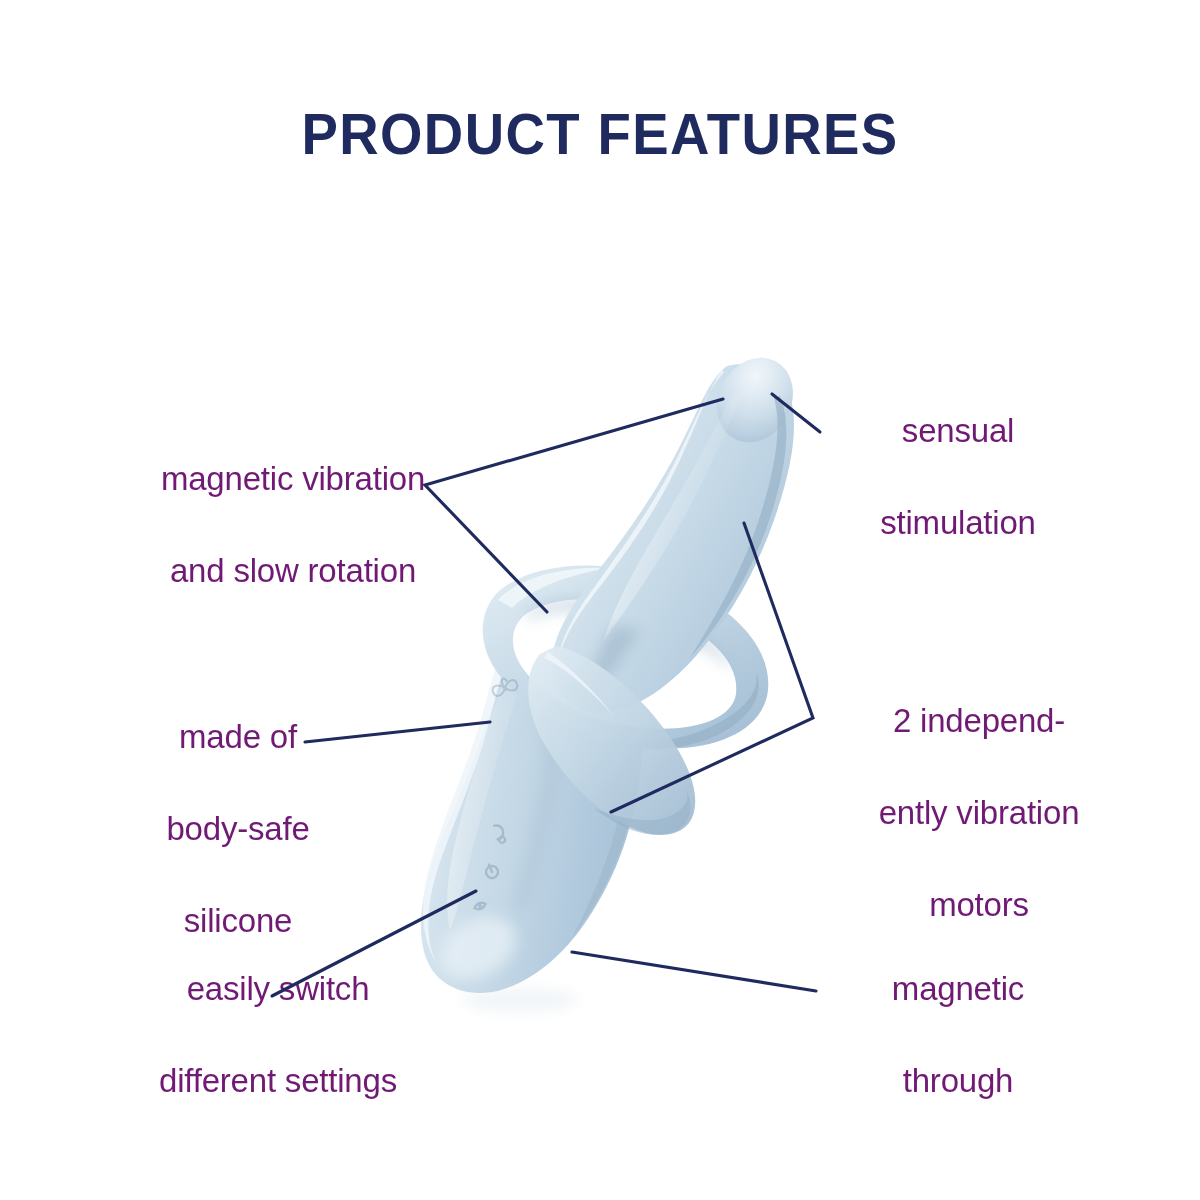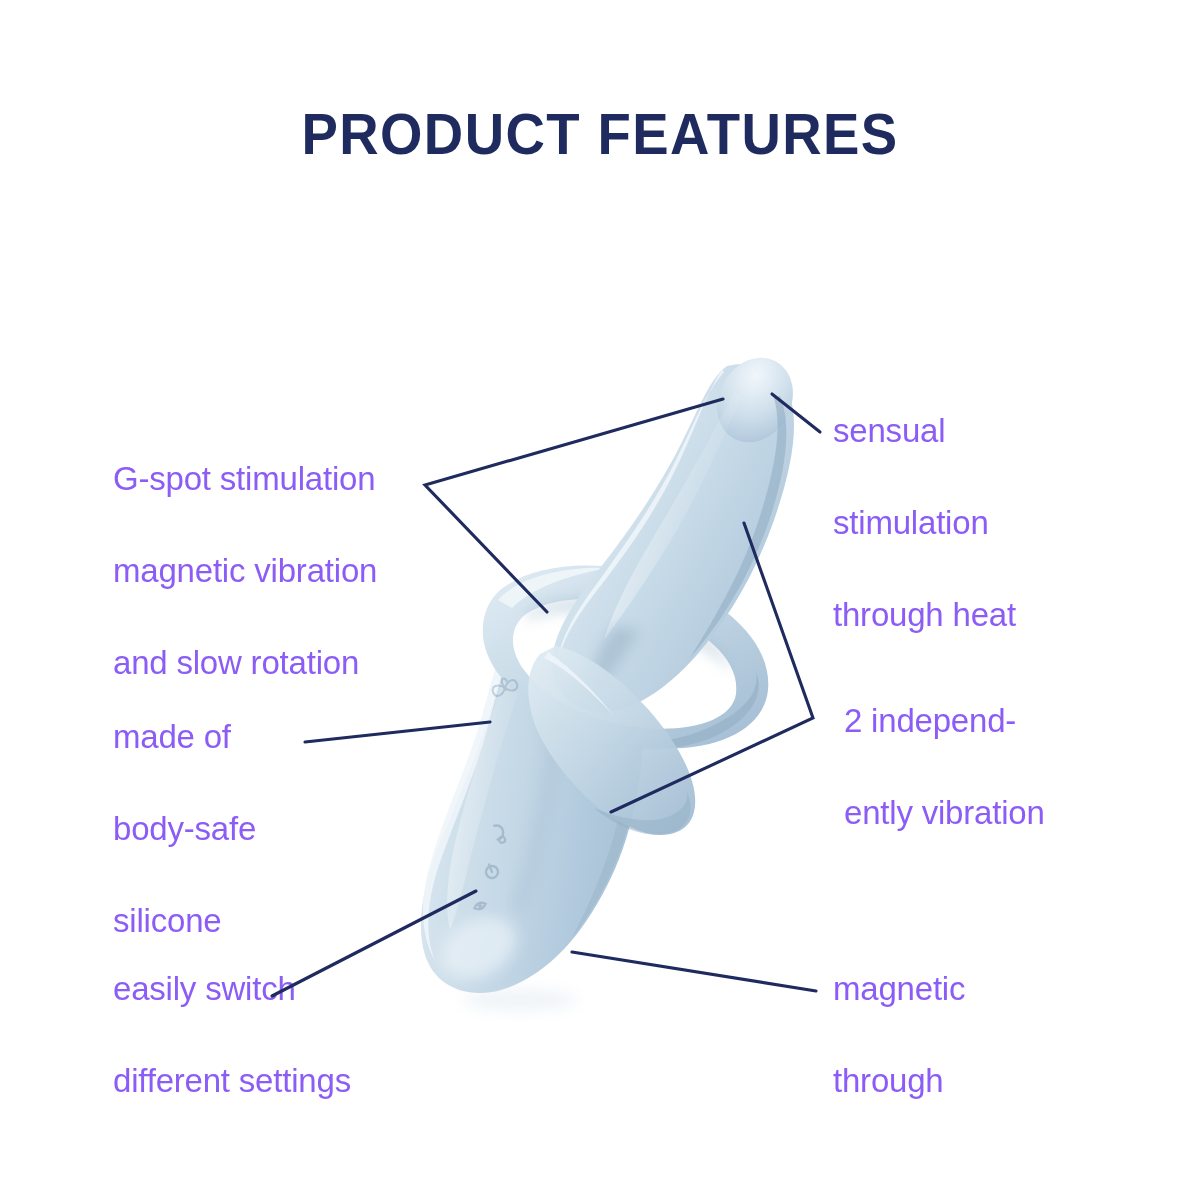--- a/index.html
+++ b/index.html
@@ -28,27 +28,28 @@
     font-weight: bold;
     letter-spacing: 1.5px;
     color: #1f2a5e;
     line-height: 1;
     transform: scaleX(0.94);
   }
 
   
   .callout {
     position: absolute;
-    color: #8b5cf6;
+    color: #701a75;
     font-family: "Liberation Sans", sans-serif;
     font-size: 33px;
     line-height: 46px;
     font-weight: 500;
     white-space: pre-line;
     letter-spacing: -0.2px;
+    text-align: center;
   }
   .callout .line { display: block; }
 
   #label-gspot      { left: 113px; top: 410px;  width: 360px; }
   #label-sensual    { left: 833px; top: 362px;  width: 250px; }
   #label-bodysafe   { left: 113px; top: 668px;  width: 250px; }
   #label-motors     { left: 844px; top: 652px;  width: 270px; }
   #label-switch     { left: 113px; top: 920px;  width: 330px; }
   #label-magnetic   { left: 833px; top: 920px;  width: 250px; }
 
@@ -272,40 +273,39 @@
 
       <polyline points="744,523 813,718 611,812"></polyline>
 
       <polyline points="476,891 272,996"></polyline>
 
       <polyline points="572,952 816,991"></polyline>
     </g>
   </svg>
 
   <div class="callout" id="label-gspot">
-    <span class="line">G-spot stimulation</span>
     <span class="line">magnetic vibration</span>
     <span class="line">and slow rotation</span>
   </div>
 
   <div class="callout" id="label-sensual">
     <span class="line">sensual</span>
     <span class="line">stimulation</span>
-    <span class="line">through heat</span>
   </div>
 
   <div class="callout" id="label-bodysafe">
     <span class="line">made of</span>
     <span class="line">body-safe</span>
     <span class="line">silicone</span>
   </div>
 
   <div class="callout" id="label-motors">
     <span class="line">2 independ-</span>
     <span class="line">ently vibration</span>
+    <span class="line">motors</span>
   </div>
 
   <div class="callout" id="label-switch">
     <span class="line">easily switch</span>
     <span class="line">different settings</span>
   </div>
 
   <div class="callout" id="label-magnetic">
     <span class="line">magnetic</span>
     <span class="line">through</span>

